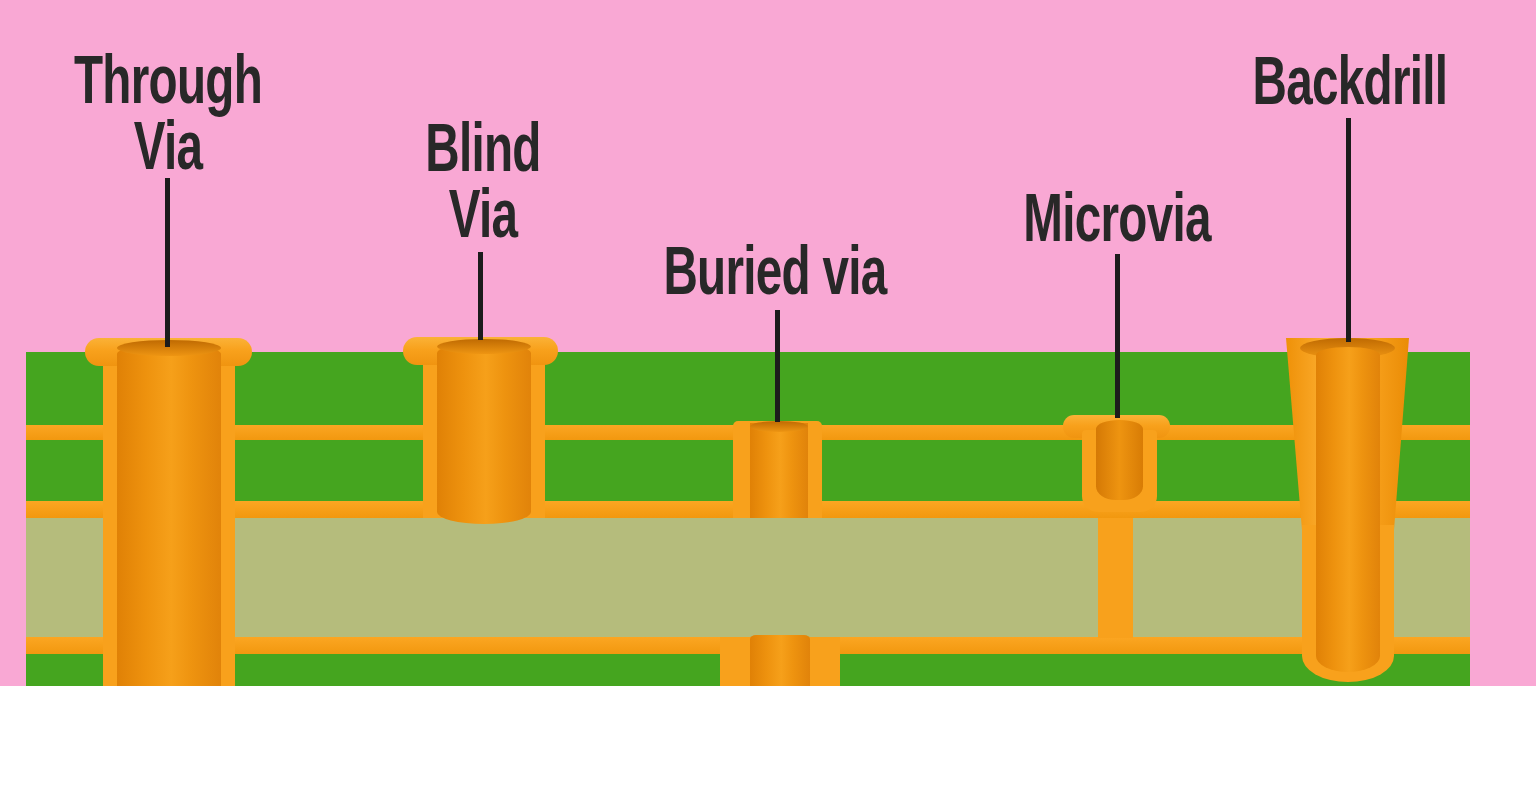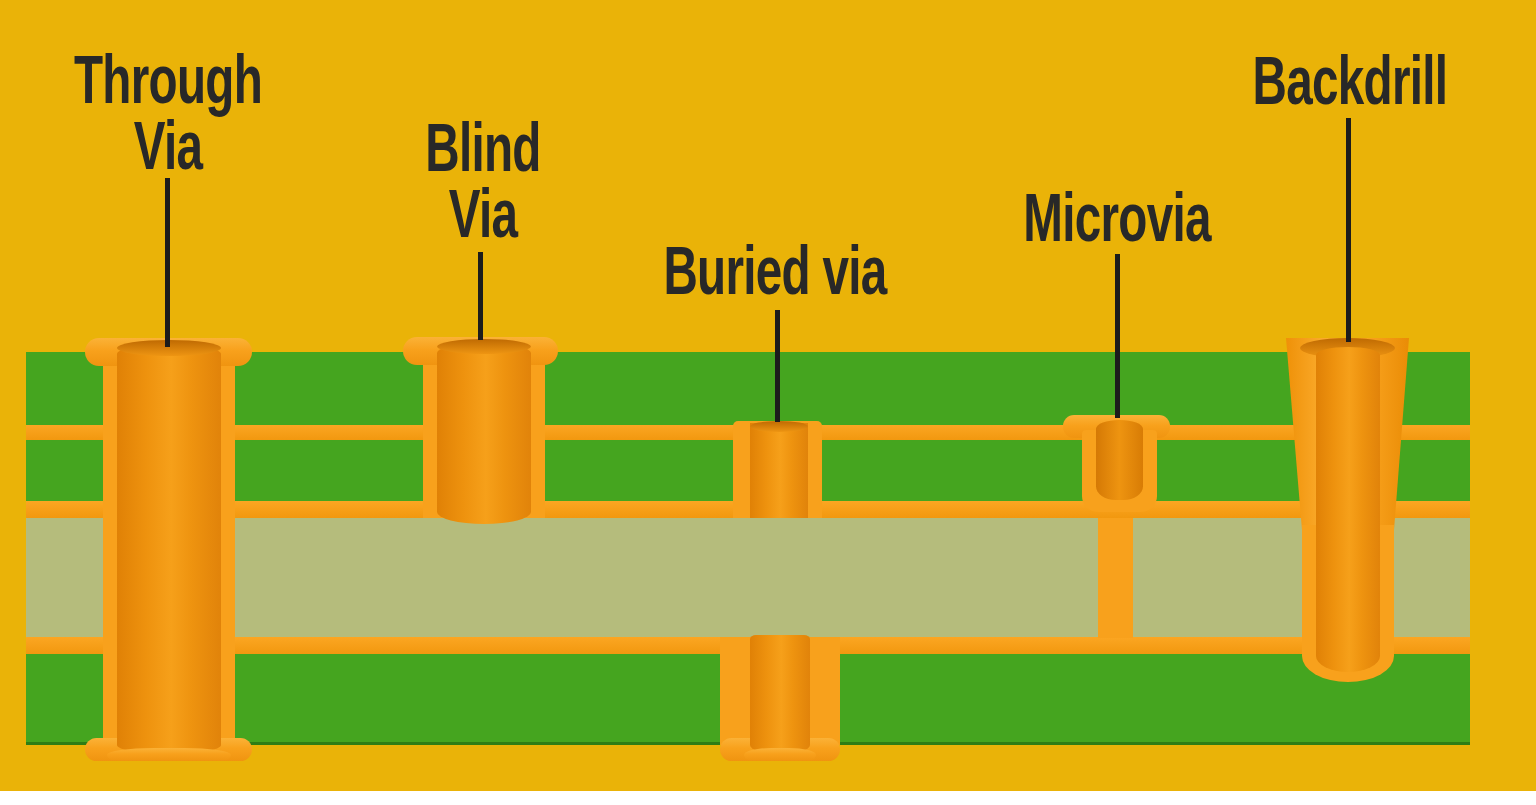--- a/index.html
+++ b/index.html
@@ -1,18 +1,18 @@
 <!DOCTYPE html>
 <html><head>
 <meta charset="utf-8">
 <style>
   html,body{margin:0;padding:0;background:#ffffff;}
   #canvas{
-    position:relative;width:1536px;height:791px;overflow:hidden;
-    background:#eab308;font-family:"Liberation Sans",sans-serif;
+    position:relative;width:1536px;height:686px;overflow:hidden;
+    background:#f9a8d4;font-family:"Liberation Sans",sans-serif;
   }
   .abs{position:absolute;}
   
   .layer{position:absolute;left:0;width:100%;}
   .green{background:#45a51f;}
   .copper{background:linear-gradient(180deg,#fba622,#f2980f);}
   .core{background:#b5bc7c;}
   .cu-wall{background:#f8a11c;}
   .barrel{background:linear-gradient(90deg,#e08106 0%,#ee920e 28%,#f6a01a 52%,#ee930f 72%,#e1830a 100%);}
   .rim{background:linear-gradient(180deg,#bf6a02,#ee9512);border-radius:50%;}

